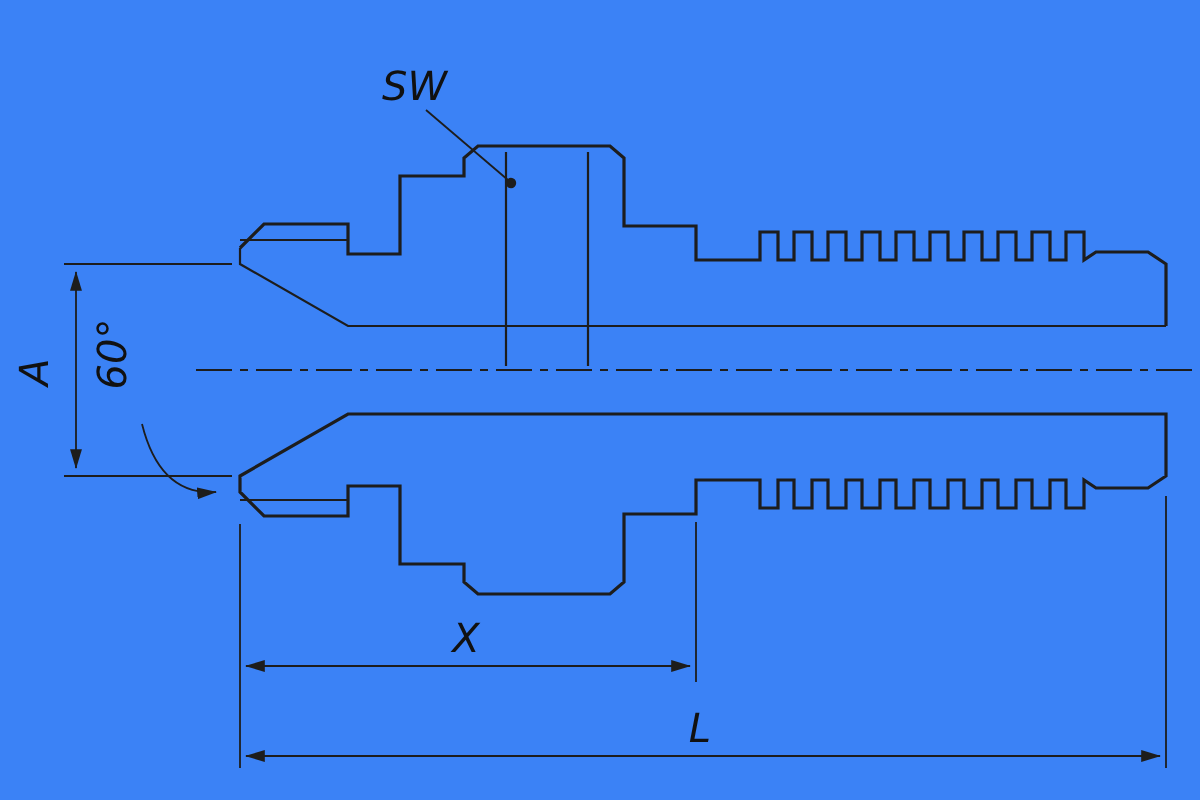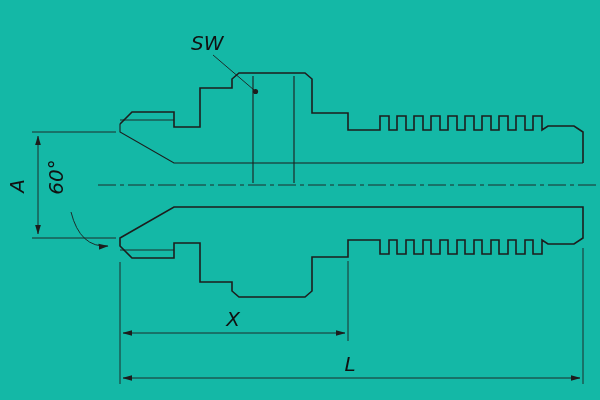--- a/index.html
+++ b/index.html
@@ -7,21 +7,21 @@
     padding: 0;
     width: 600px;
     height: 400px;
     background: #ffffff;
     overflow: hidden;
   }
   .canvas {
     position: relative;
     width: 600px;
     height: 400px;
-    background: #14b8a6;
+    background: #3b82f6;
   }
   svg { display: block; }
   .ln   { stroke: #1d1d1d; fill: none; stroke-linejoin: miter; stroke-linecap: butt; }
   .w-main { stroke-width: 1.6; }
   .w-med  { stroke-width: 1.1; }
   .w-thin { stroke-width: 0.9; }
   .centerline { stroke-dasharray: 18 4 4 4; }
   .label {
     font-family: "DejaVu Sans", "Liberation Sans", sans-serif;
     font-style: italic;

